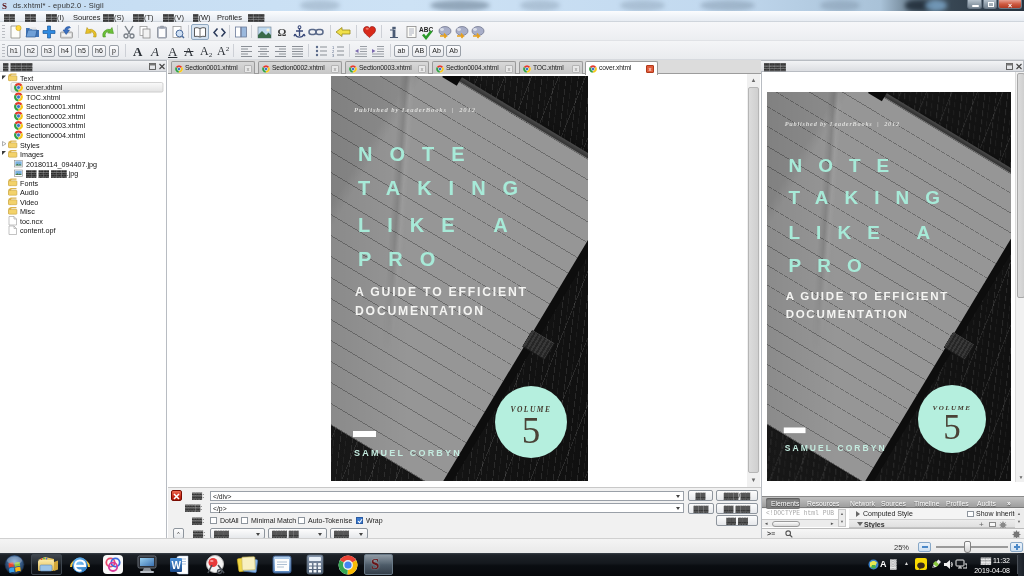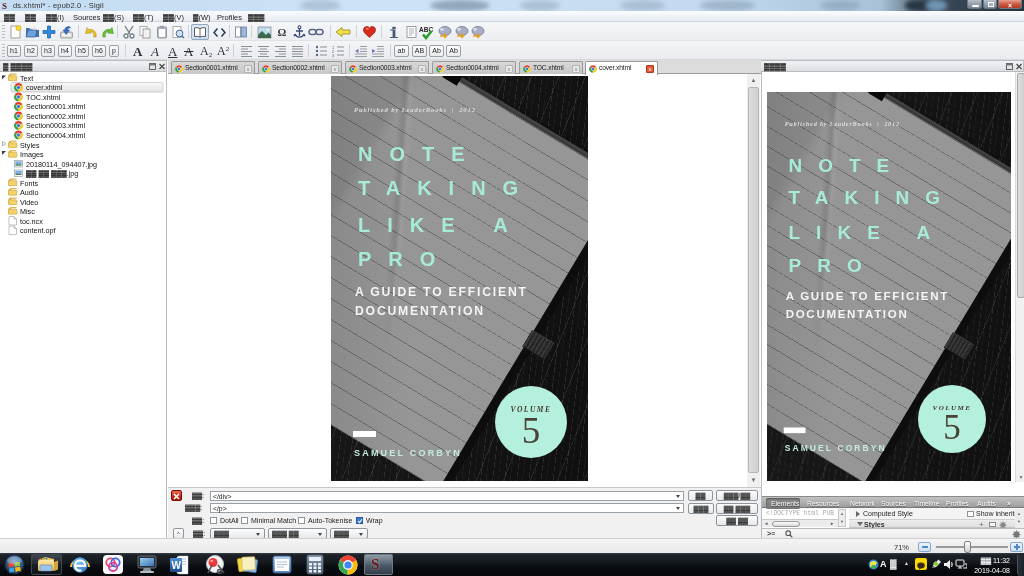--- a/index.html
+++ b/index.html
@@ -647,21 +647,21 @@
         <path d="M4 0.5v7M0.5 4h7M1.5 1.5l5 5M6.5 1.5l-5 5" stroke="#777" stroke-width="1"></path>
       </svg>
  </div>
  <div class="sb-v" style="left:253px;top:13px;width:10px;height:19px;background:#ececec;">
   <div class="abs" style="left:2px;top:2px;font-size:4px;color:#666;">▲</div>
       <div class="abs" style="left:2px;top:10px;font-size:4px;color:#666;">▼</div>
  </div>
 </div>
 
 <div id="statusbar">
- <div class="abs" style="left:894px;top:3.5px;font-size:7.5px;color:#333;">71%</div>
+ <div class="abs" style="left:894px;top:3.5px;font-size:7.5px;color:#333;">25%</div>
  <div class="abs" style="left:918px;top:2.5px;width:13px;height:10px;background:linear-gradient(#eaf2fa,#cfe0f0);border:1px solid #88a8c8;border-radius:2px;">
    <div class="abs" style="left:3px;top:3.5px;width:6px;height:2px;background:#4a88c8;"></div>
     </div>
  <div class="abs" style="left:936px;top:7px;width:72px;height:1.5px;background:#9a9a9a;"></div>
  <div class="abs" style="left:964px;top:1.5px;width:7px;height:12px;background:linear-gradient(#fdfdfd,#d0d0d0);border:1px solid #808080;border-radius:2px 2px 3px 3px;"></div>
  <div class="abs" style="left:1010px;top:2.5px;width:13px;height:10px;background:linear-gradient(#eaf2fa,#cfe0f0);border:1px solid #88a8c8;border-radius:2px;">
    <div class="abs" style="left:3px;top:3.5px;width:6px;height:2px;background:#4a88c8;"></div>
    <div class="abs" style="left:5px;top:1.5px;width:2px;height:6px;background:#4a88c8;"></div>
     </div>
 </div>

